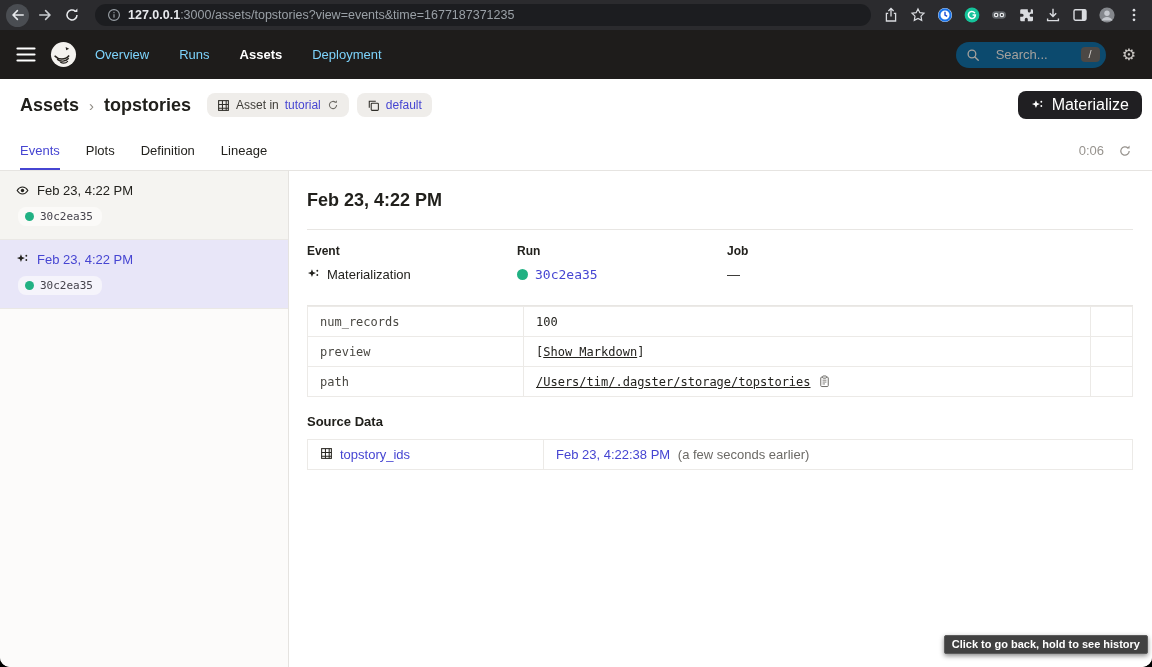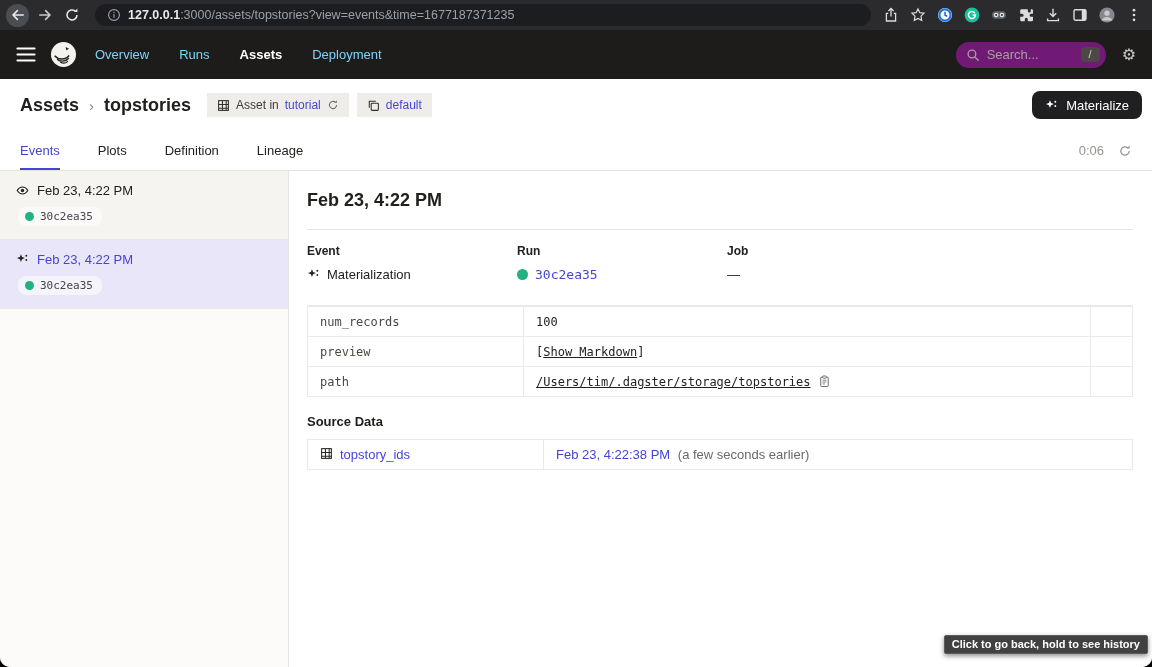--- a/index.html
+++ b/index.html
@@ -25,38 +25,38 @@
   .ic12 { width:12px; height:12px; }
   .ic13 { width:13px; height:13px; }
 
   
   .app-nav { flex:0 0 49px; background:#1E1C1B; display:flex; align-items:center; padding:0 16px; }
   .hamburger { width:20px; height:15px; margin-right:14px; cursor:pointer; }
   .logo { width:27px; height:27px; margin-right:18px; }
   .nav-links { display:flex; gap:30px; font-size:13px; }
   .nav-link { color:#7dd3fc; cursor:pointer; }
   .nav-link.active { color:#FFFFFF; font-weight:700; }
-  .search-pill { margin-left:auto; width:150px; height:26px; background:#701a75; border-radius:13px;
-                 display:flex; align-items:center; gap:7px; padding:0 6px 0 10px; cursor:text; }
+  .search-pill { margin-left:auto; width:150px; height:26px; background:#0c4a6e; border-radius:13px;
+                 display:flex; align-items:center; gap:16px; padding:0 6px 0 10px; cursor:text; }
   .search-text { flex:1; font-size:13px; color:#A5A19D; }
   .kbd { background:#4C4845; color:#D2CFCB; border-radius:4px; font-size:11px; padding:2px 8px; line-height:1; }
   .gear { margin-left:16px; cursor:pointer; font-size:16px; color:#C9C6C2; line-height:1; }
 
   
   .page-header { flex:0 0 52px; background:#fff; display:flex; align-items:center; padding:0 10px 0 20px; gap:12px; }
   .crumb { display:flex; align-items:baseline; gap:10px; font-size:18px; font-weight:700; color:#21201C; }
   .crumb .sep { color:#8F8B84; font-weight:400; font-size:15px; }
   .badges { display:flex; gap:8px; margin-left:4px; }
-  .badge { background:#EFEDEA; border-radius:0; height:24px; display:flex; align-items:center; gap:6px;
+  .badge { background:#EFEDEA; border-radius:8px; height:24px; display:flex; align-items:center; gap:6px;
            padding:0 10px; font-size:12px; color:#3E3C37; cursor:pointer; }
   .badge .lnk { color:#4645D2; }
   .badge .ic { color:#302E29; }
   .badge .tail { color:#6F6C66; }
   .materialize-btn { margin-left:auto; background:#201F22; color:#fff; border:none; border-radius:8px; height:28px;
-                     padding:0 13px; display:flex; align-items:center; gap:8px; font-size:13px; cursor:pointer;
+                     padding:0 13px; display:flex; align-items:center; gap:8px; font-size:16px; cursor:pointer;
                      font-family:"Liberation Sans",sans-serif; }
   .materialize-btn .ic { color:#fff; }
 
   
   .tabs-row { flex:0 0 40px; background:#fff; border-bottom:1px solid #E6E4E1; display:flex; align-items:stretch;
               padding:0 20px; gap:26px; }
   .tab { display:flex; align-items:center; font-size:13px; color:#23221E; cursor:pointer;
          border-bottom:2px solid transparent; padding-top:2px; }
   .tab.active { color:#4645D2; border-bottom-color:#4645D2; }
   .timer-group { margin-left:auto; display:flex; align-items:center; gap:14px; color:#97938E; font-size:13px; }
@@ -287,21 +287,21 @@
               <path d="M6.1 1.4l1.35 3.55L11 6.3 7.45 7.65 6.1 11.2 4.75 7.65 1.2 6.3l3.55-1.35z"></path>
               <circle cx="12.7" cy="3.4" r="1.15"></circle>
               <circle cx="12.7" cy="8.6" r="1.15"></circle>
             </svg>
           </span>
         <span>Materialize</span>
       </button>
     </div>
 
     <div class="tabs-row">
-      <div style="display:flex;gap:38px;" id="tabs-list">
+      <div style="display:flex;gap:26px;" id="tabs-list">
           <div class="tab active">Events</div>
           <div class="tab">Plots</div>
           <div class="tab">Definition</div>
           <div class="tab">Lineage</div>
         </div>
       <div class="timer-group">
         <span>0:06</span>
         <span class="ic">
             <svg viewBox="0 0 16 16" fill="none" stroke="currentColor" stroke-width="1.4">
               <path d="M12.8 8a4.8 4.8 0 1 1-1.5-3.5"></path>

